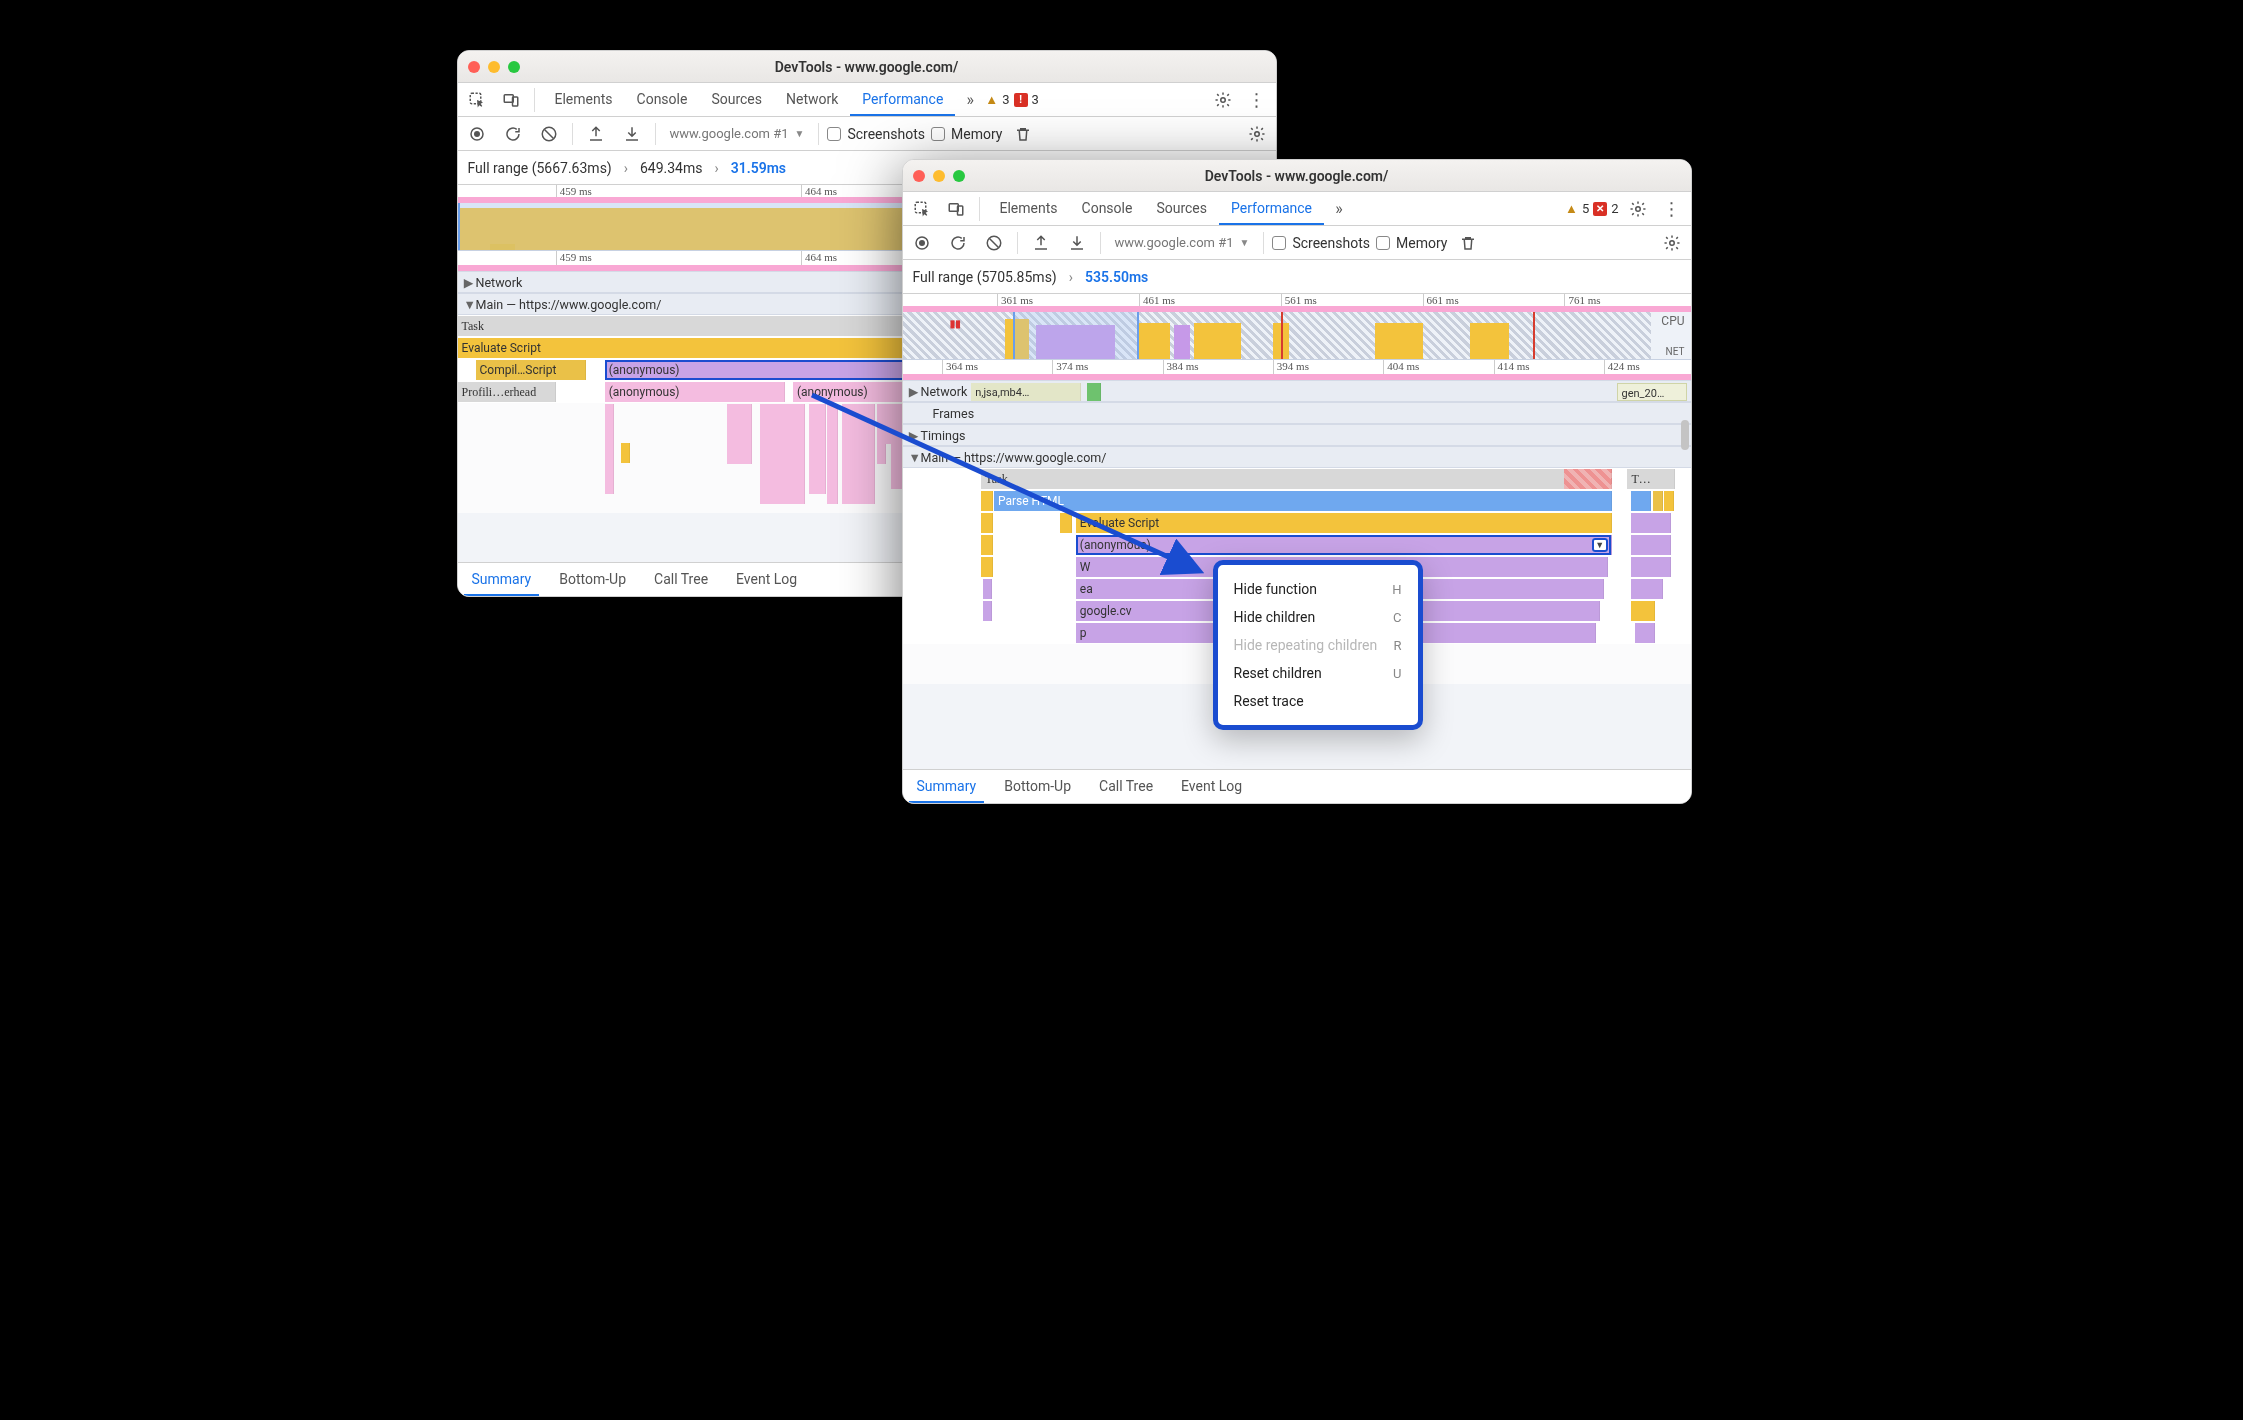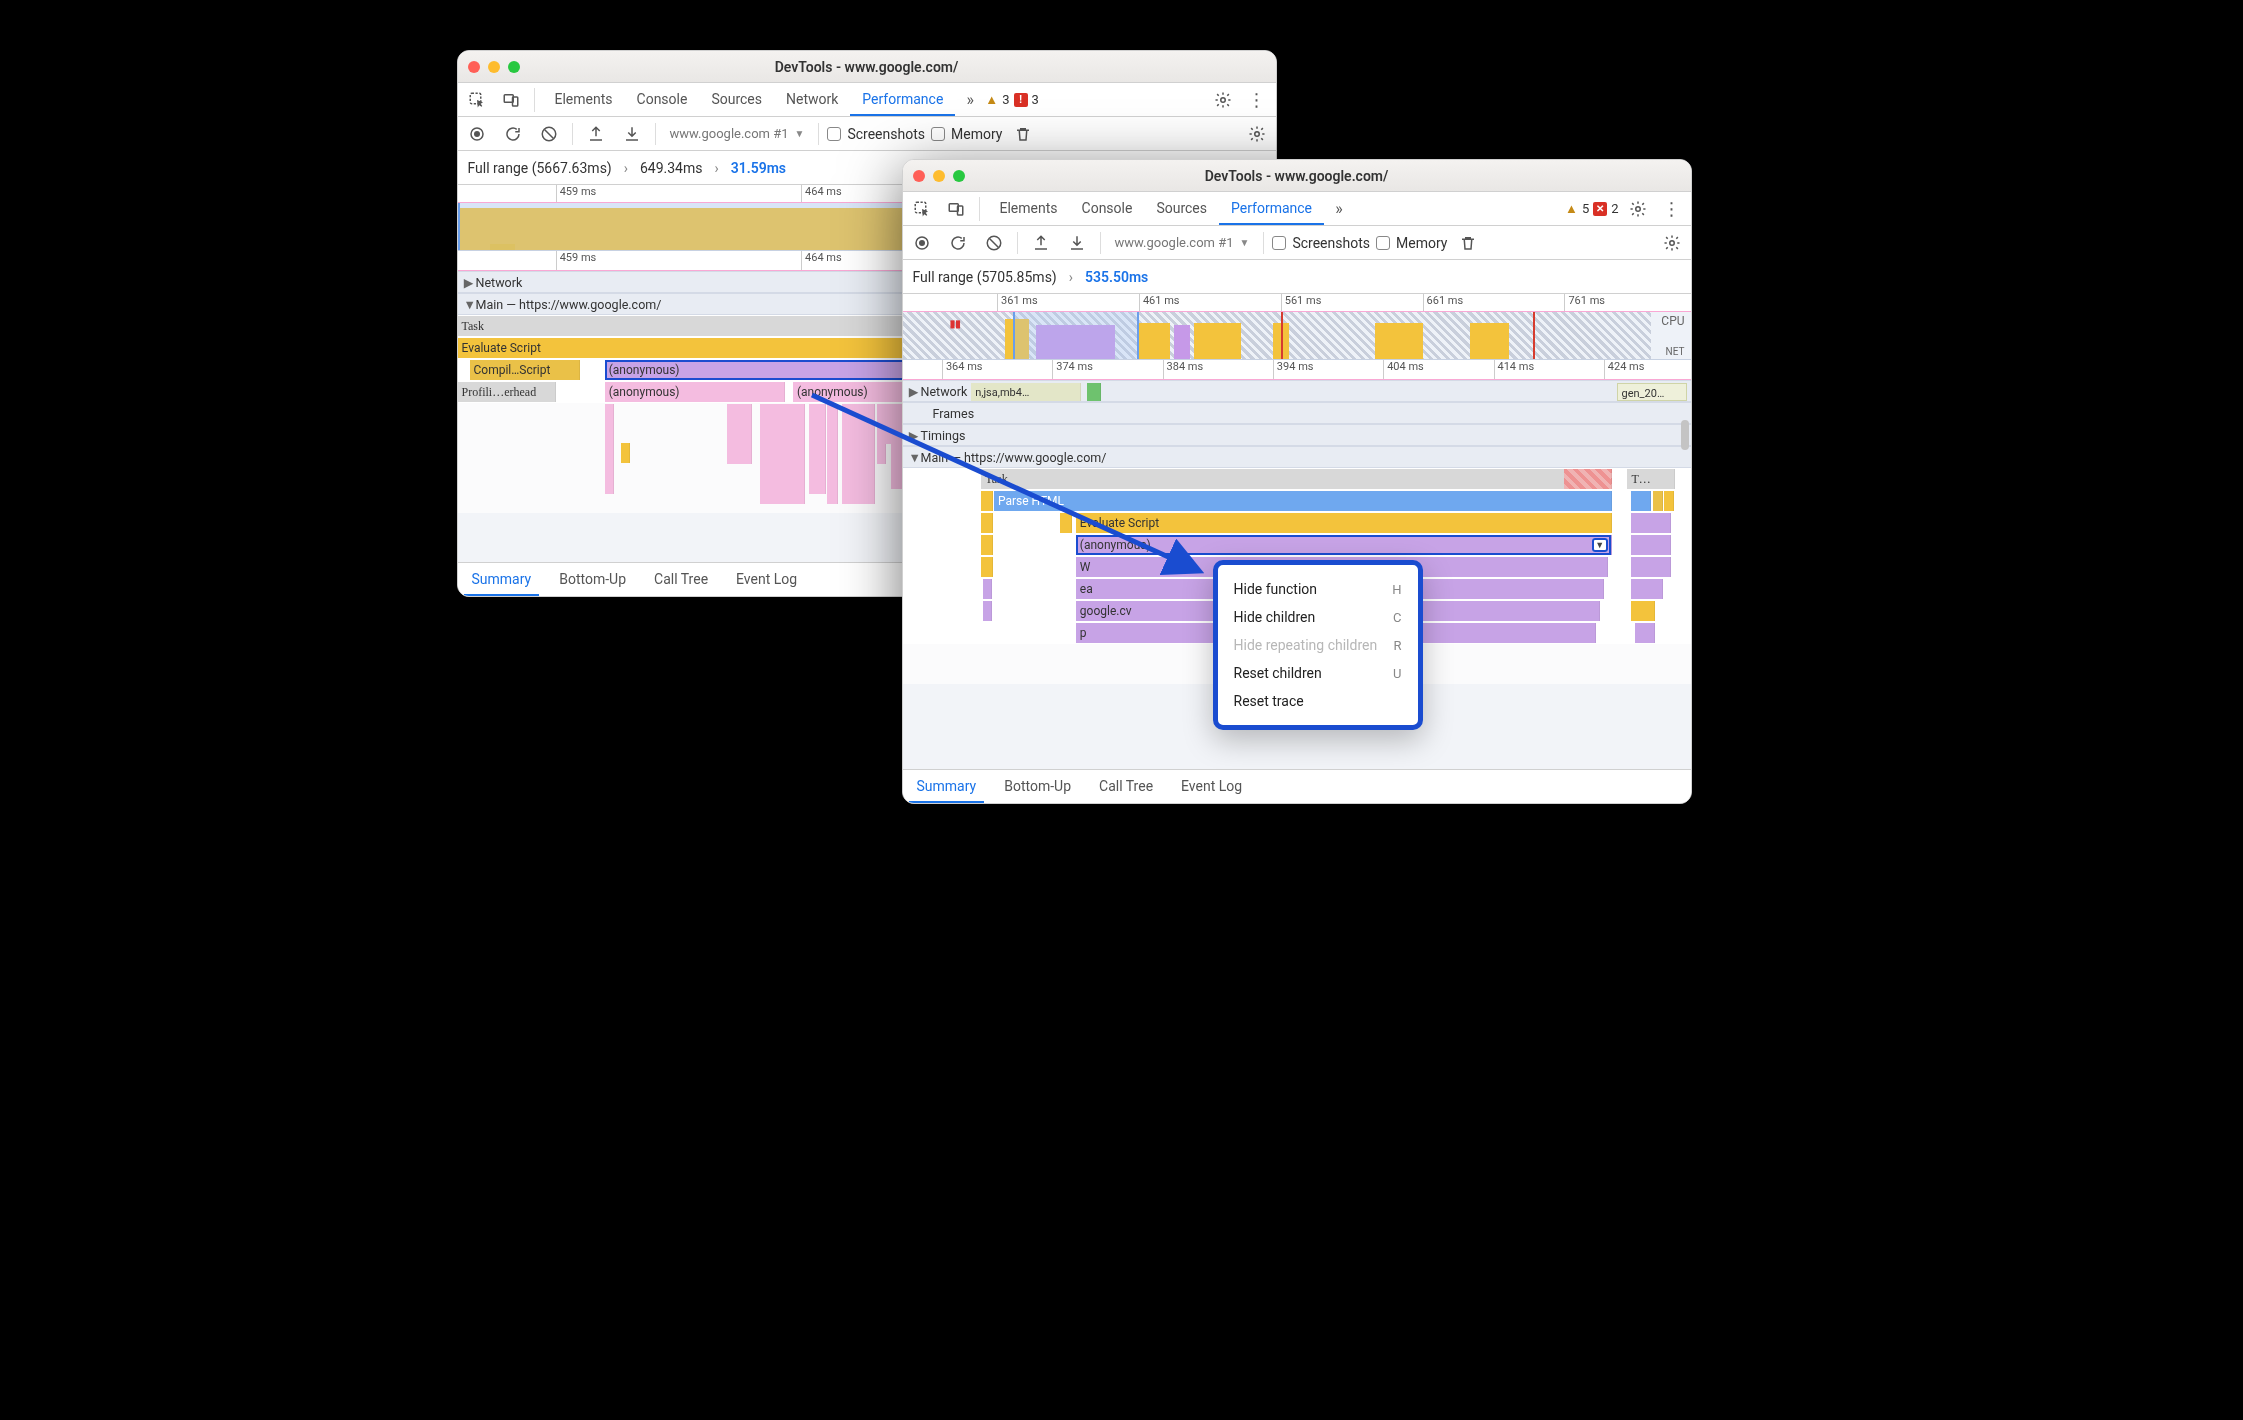--- a/index.html
+++ b/index.html
@@ -32,21 +32,21 @@
   .toolbar .sep { width:1px; height:22px; background:#ddd; margin:0 2px; }
   .sel { display:flex; align-items:center; gap:6px; color:#777; font-size:13px; padding:0 6px; cursor:pointer; }
   .sel .caret { font-size:10px; color:#888; }
   .chk { display:flex; align-items:center; gap:6px; font-size:14px; color:#333; }
   .chk .box { width:14px; height:14px; border:1.5px solid #888; border-radius:3px; }
 
   .crumbs { display:flex; align-items:center; height:34px; border-bottom:1px solid #d0d0d0; padding:0 10px; gap:12px; font-size:14px; }
   .crumbs .chev { color:#888; }
   .crumbs .cur { color:#1a73e8; font-weight:600; }
 
-  .ruler { position:relative; display:flex; height:20px; border-bottom:1px solid #f9a8d4; font-size:11px; color:#555; align-items:flex-end; }
+  .ruler { position:relative; display:flex; height:20px; border-bottom:6px solid #f9a8d4; font-size:11px; color:#555; align-items:flex-end;font-family:Liberation Serif, serif; }
   .ruler.top { height:18px; }
   .tick { position:absolute; top:0; bottom:0; border-left:1px solid #ccc; padding-left:3px; font-size:11px; display:flex; align-items:flex-start; }
 
   
   .minimap { position:relative; height:48px; background:#eef2f8; border-bottom:1px solid #c7d1e2; overflow:hidden; }
   .minimap .bar { position:absolute; bottom:0; background:#f3c33c; height:36px; }
   .minimap .barlo { position:absolute; bottom:0; background:#f1bf2a; height:18px; }
   .minimap .barm  { position:absolute; bottom:0; background:#c699e8; height:34px; }
   .minimap .frame { position:absolute; top:0; bottom:0; border-left:2px solid #6a9eea; border-right:2px solid #6a9eea; background:rgba(166,198,243,.28); }
   .minimap .hatch { position:absolute; top:0; bottom:0; background:repeating-linear-gradient(45deg,#aab2c4 0 3px,transparent 3px 6px); opacity:.55; }
@@ -238,21 +238,21 @@
           <span>Main — https://www.google.com/</span>
         </div>
 
       <div class="flame-row">
           <div class="seg c-gray" style="left:0;right:0">Task</div>
         </div>
       <div class="flame-row">
           <div class="seg c-yellow" style="left:0;right:0">Evaluate Script</div>
         </div>
       <div class="flame-row">
-        <div class="seg c-yellow2" style="left:12px;width:13.5%">Compil…Script</div>
+        <div class="seg c-yellow2" style="left:18px;width:13.5%">Compil…Script</div>
         <div class="seg c-purple outlined" style="left:18%;right:0">(anonymous)</div>
       </div>
       <div class="flame-row">
         <div class="seg c-gray" style="left:0;width:12%">Profili…erhead</div>
         <div class="seg c-pink" style="left:18%;width:22%">(anonymous)</div>
         <div class="seg c-pink" style="left:41%;right:0">(anonymous)</div>
       </div>
       <div class="flame-row alt" style="height:110px;">
 
         <div class="seg c-pink" style="left:18%;width:1%;top:1px;height:90px"></div>

